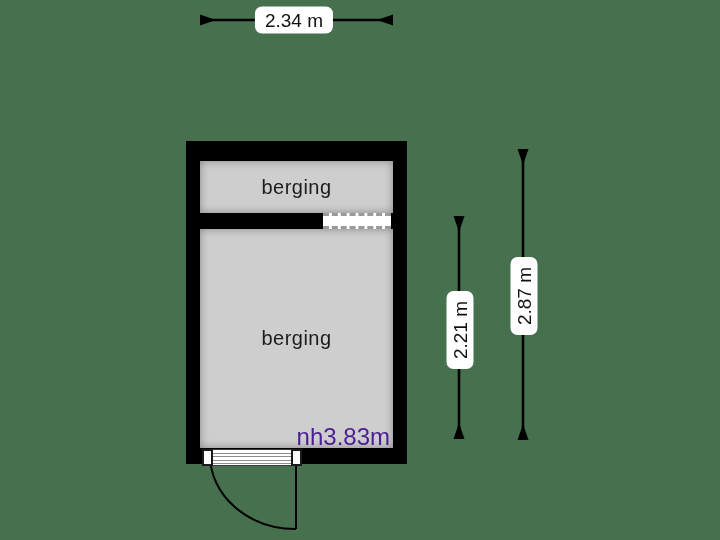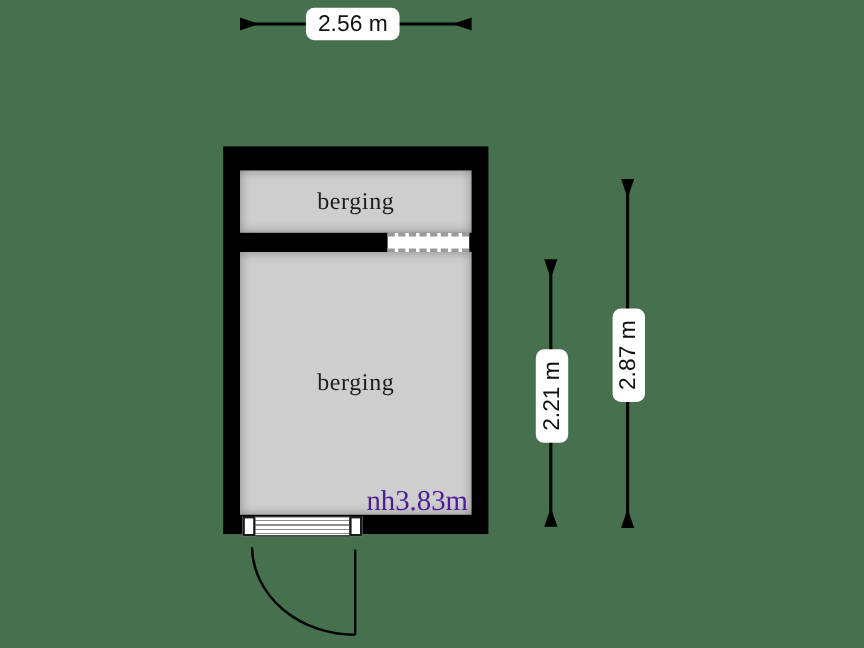--- a/index.html
+++ b/index.html
@@ -16,23 +16,22 @@
     width:720px;height:540px;
     background:var(--bg);
     overflow:hidden;
   }
   svg.overlay{
     position:absolute;left:0;top:0;width:720px;height:540px;
     display:block;
   }
   
   .building{
-    position:absolute;left:186px;top:122px;width:221px;height:323px;
+    position:absolute;left:186px;top:141px;width:221px;height:323px;
     background:var(--wall);
-    font-family:Liberation Serif, serif;
   }
   .room{
     position:absolute;
     background:var(--room);
     box-shadow:inset 0 0 9px rgba(0,0,0,0.35);
     display:flex;align-items:center;justify-content:center;
   }
   .room-top{left:14px;top:20px;width:193px;height:52px;}
   .room-main{left:14px;top:88px;width:193px;height:219px;}
   .room-label{
@@ -124,17 +123,17 @@
     </div>
 
     <div class="door-sill">
       <div class="door-post"></div>
       <div class="door-stripes"></div>
       <div class="door-post"></div>
     </div>
 
   </div>
 
-  <div class="dim-label h lbl-width">2.56 m</div>
+  <div class="dim-label h lbl-width">2.34 m</div>
   <div class="dim-label v lbl-inner">2.21 m</div>
   <div class="dim-label v lbl-outer">2.87 m</div>
 
 </div>
 
 </body></html>

